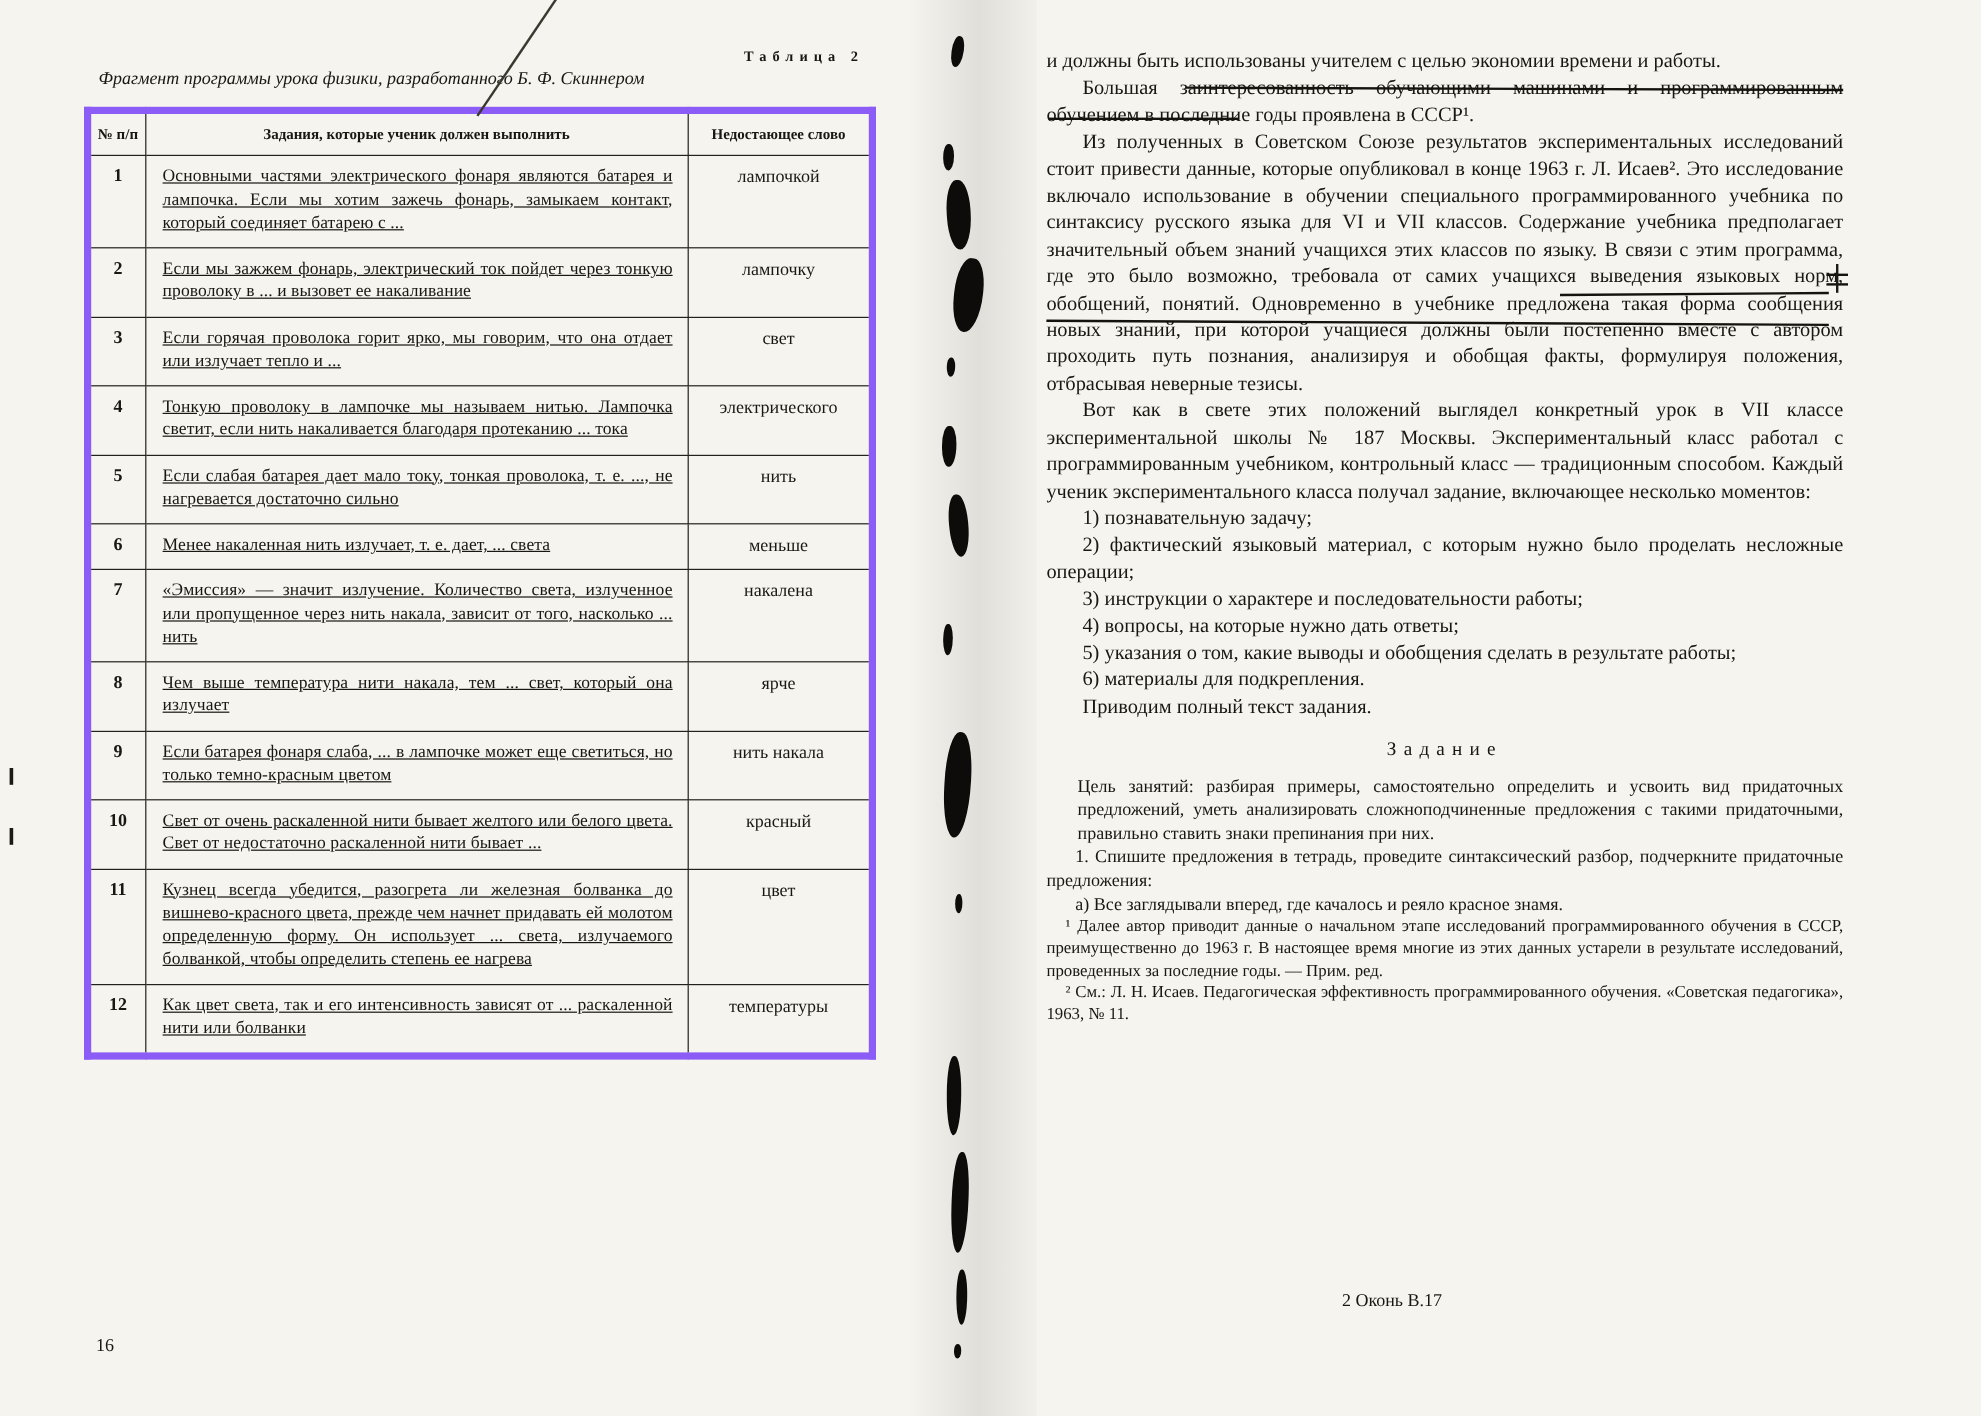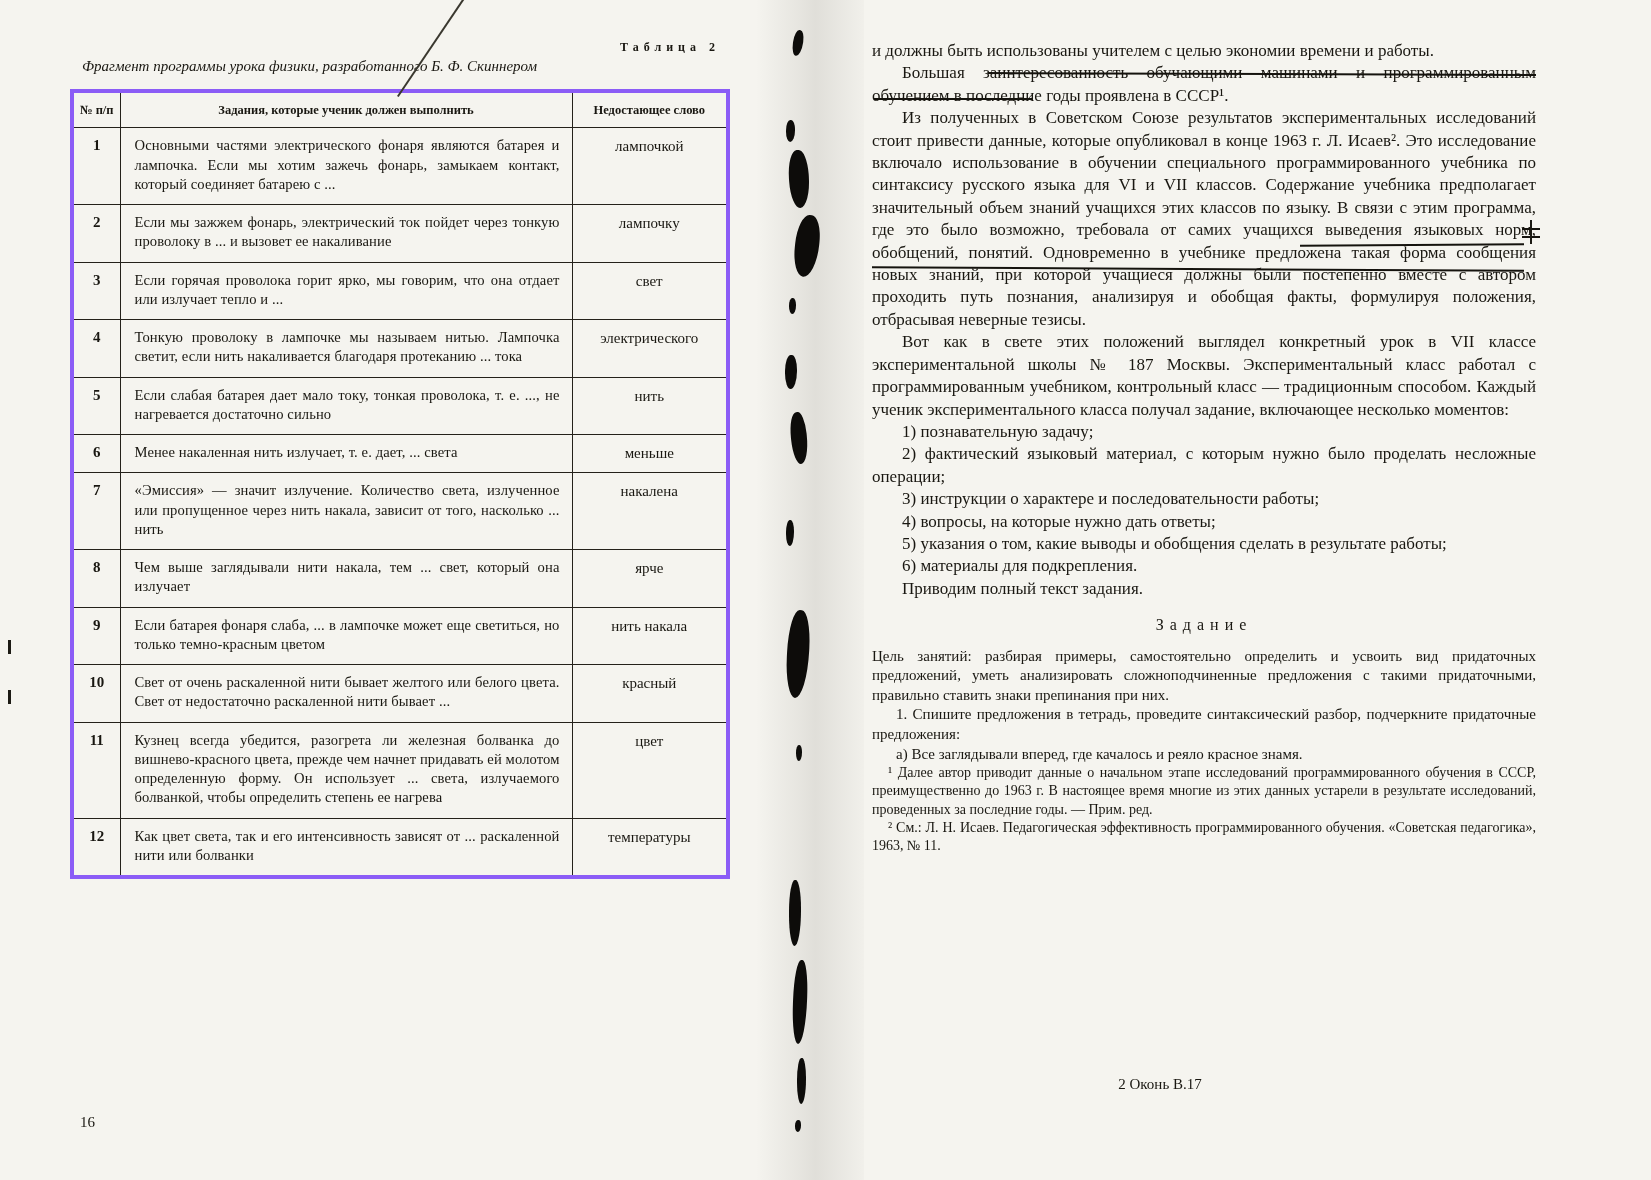--- a/index.html
+++ b/index.html
@@ -15,33 +15,33 @@
 
   
   .page-left { position: absolute; left: 70px; top: 40px; width: 660px; }
   .table-caption {
     text-align: right; font-size: 12px; font-weight: bold;
     letter-spacing: 5px; padding-right: 10px; margin-bottom: 3px;
   }
   .table-subtitle {
     font-style: italic; font-size: 15px; margin: 0 0 14px 12px;
   }
-  table.skinner { border-collapse: collapse; width: 100%; border: 4px solid #8b5cf6; }
+  table.skinner { border-collapse: collapse; width: 100%; border: 6px solid #8b5cf6; }
   table.skinner th, table.skinner td { border: 1.5px solid #24211a; vertical-align: top; }
   table.skinner th {
     font-size: 12.5px; font-weight: bold; text-align: center;
     padding: 9px 5px; line-height: 1.3;
   }
   td.cell-num {
     width: 48px; text-align: center; font-weight: bold;
     font-size: 15px; padding: 9px 3px;
   }
   td.cell-task {
     width: 452px; font-size: 14.6px; line-height: 1.32;
-    text-align: justify; padding: 8px 12px 10px 14px; letter-spacing: 0.1px;
+    text-align: justify; padding: 8px 12px 10px 14px; letter-spacing: 0.1px; text-decoration: underline;
   }
   td.cell-word {
     text-align: center; font-size: 15px; padding: 9px 6px; line-height: 1.25;
   }
   .page-num-left { position: absolute; left: 80px; top: 1114px; font-size: 15px; }
 
   
   .gutter {
     position: absolute; left: 756px; top: 0; width: 108px; height: 1180px;
     background: linear-gradient(90deg, rgba(40,35,25,0) 0%, rgba(40,35,25,0.07) 40%, rgba(40,35,25,0.10) 55%, rgba(40,35,25,0.02) 100%);
@@ -53,21 +53,21 @@
     position: absolute; left: 872px; top: 40px; width: 664px;
     font-size: 17px; line-height: 22.4px; text-align: justify;
   }
   .page-right p { margin: 0; text-indent: 30px; }
   .page-right p.cont { text-indent: 0; }
   .task-heading {
     text-align: center; letter-spacing: 6px; font-size: 16px;
     margin: 14px 0 10px 0;
   }
   .task-sec { font-size: 15px; line-height: 19.6px; }
-  .task-sec p.lead { text-indent: 0; }
+  .task-sec p.lead { text-indent: 0; margin-left: 26px; }
   .task-sec p { text-indent: 24px; }
   .footnotes { font-size: 14px; line-height: 18.2px; }
   .footnotes p { text-indent: 16px; margin: 0; }
   .footer-right {
     position: absolute; left: 828px; top: 1076px; width: 664px;
     display: flex; justify-content: center; font-size: 15px;
   }
 
   
   .pencil-line {
@@ -123,21 +123,21 @@
         <td class="cell-task">Менее накаленная нить излучает, т. е. дает, ... света</td>
         <td class="cell-word">меньше</td>
       </tr>
       <tr>
         <td class="cell-num">7</td>
         <td class="cell-task">«Эмиссия» — значит излучение. Количество света, излученное или пропущенное через нить накала, зависит от того, насколько ... нить</td>
         <td class="cell-word">накалена</td>
       </tr>
       <tr>
         <td class="cell-num">8</td>
-        <td class="cell-task">Чем выше заглядывали нити накала, тем ... свет, который она излучает</td>
+        <td class="cell-task">Чем выше температура нити накала, тем ... свет, который она излучает</td>
         <td class="cell-word">ярче</td>
       </tr>
       <tr>
         <td class="cell-num">9</td>
         <td class="cell-task">Если батарея фонаря слаба, ... в лампочке может еще светиться, но только темно-красным цветом</td>
         <td class="cell-word">нить накала</td>
       </tr>
       <tr>
         <td class="cell-num">10</td>
         <td class="cell-task">Свет от очень раскаленной нити бывает желтого или белого цвета. Свет от недостаточно раскаленной нити бывает ...</td>

